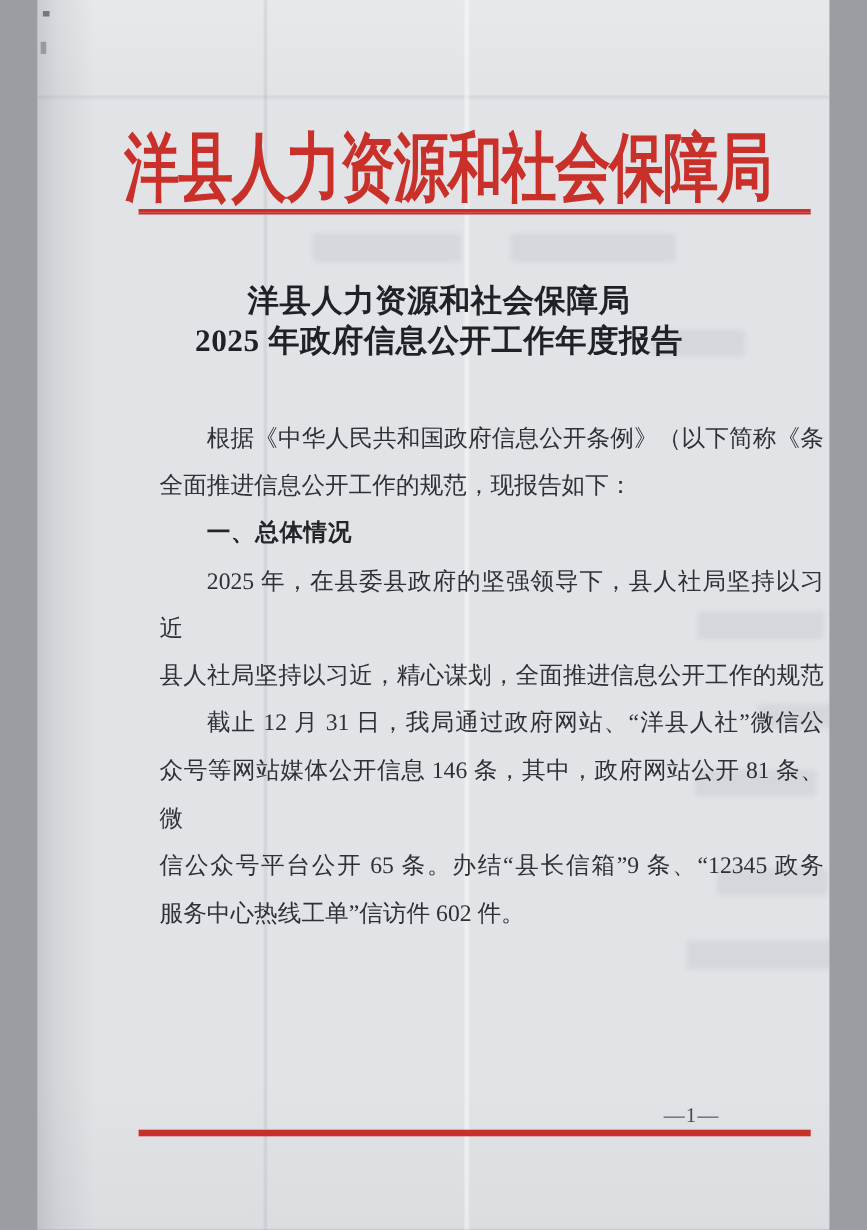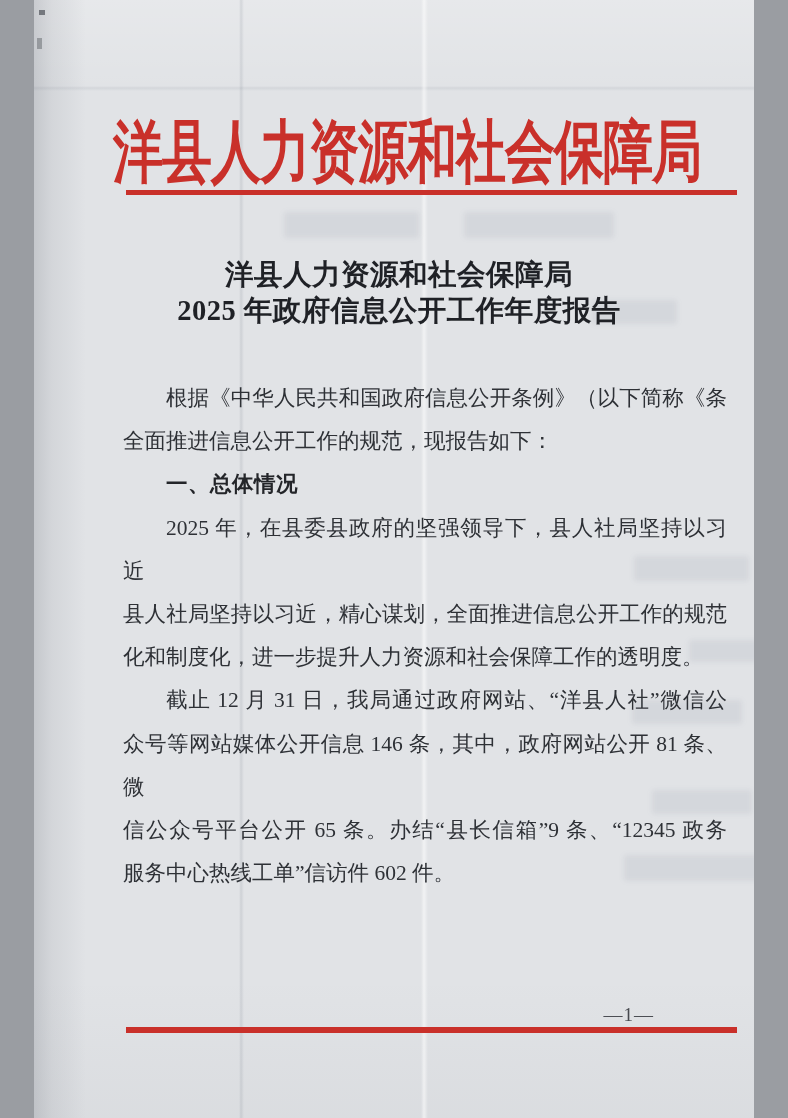--- a/index.html
+++ b/index.html
@@ -51,21 +51,21 @@
   .doc-title{
     position:absolute;top:257px;left:0;right:0;
     text-align:center;
     transform:translateX(5px);
     color:var(--ink-title,#1f2126);
     font-weight:bold;font-size:28.5px;line-height:36px;
     letter-spacing:0.5px;
   }
   
   .body-block{
-    position:absolute;top:377px;left:89px;width:604px;
+    position:absolute;top:377px;left:111px;width:604px;
     color:var(--ink-body,#2e3136);
     font-size:21.5px;line-height:43.2px;
   }
   .ln{margin:0;white-space:nowrap;}
   .j{white-space:normal;text-align:justify;text-align-last:justify;text-justify:inter-character;}
   .indent{text-indent:2em;}
   .heading{font-weight:bold;font-family:"Liberation Sans","DejaVu Sans",sans-serif;color:#232529;letter-spacing:0.5px;}
   
   .page-number{
     position:absolute;top:1003px;right:100px;
@@ -109,21 +109,20 @@
   </div>
 
   <main class="body-block">
     <p class="ln j indent">根据《中华人民共和国政府信息公开条例》（以下简称《条</p>
     <p class="ln">全面推进信息公开工作的规范，现报告如下：</p>
 
     <p class="ln indent heading">一、总体情况</p>
 
     <p class="ln j indent">2025 年，在县委县政府的坚强领导下，县人社局坚持以习近</p>
     <p class="ln j">县人社局坚持以习近，精心谋划，全面推进信息公开工作的规范</p>
-    <p class="ln">化和制度化，进一步提升人力资源和社会保障工作的透明度。</p>
 
     <p class="ln j indent">截止 12 月 31 日，我局通过政府网站、“洋县人社”微信公</p>
     <p class="ln j">众号等网站媒体公开信息 146 条，其中，政府网站公开 81 条、微</p>
     <p class="ln j">信公众号平台公开 65 条。办结“县长信箱”9 条、“12345 政务</p>
     <p class="ln">服务中心热线工单”信访件 602 件。</p>
   </main>
 
   <footer>
     <span class="page-number">—1—</span>
     <div class="rule rule-bottom"></div>

